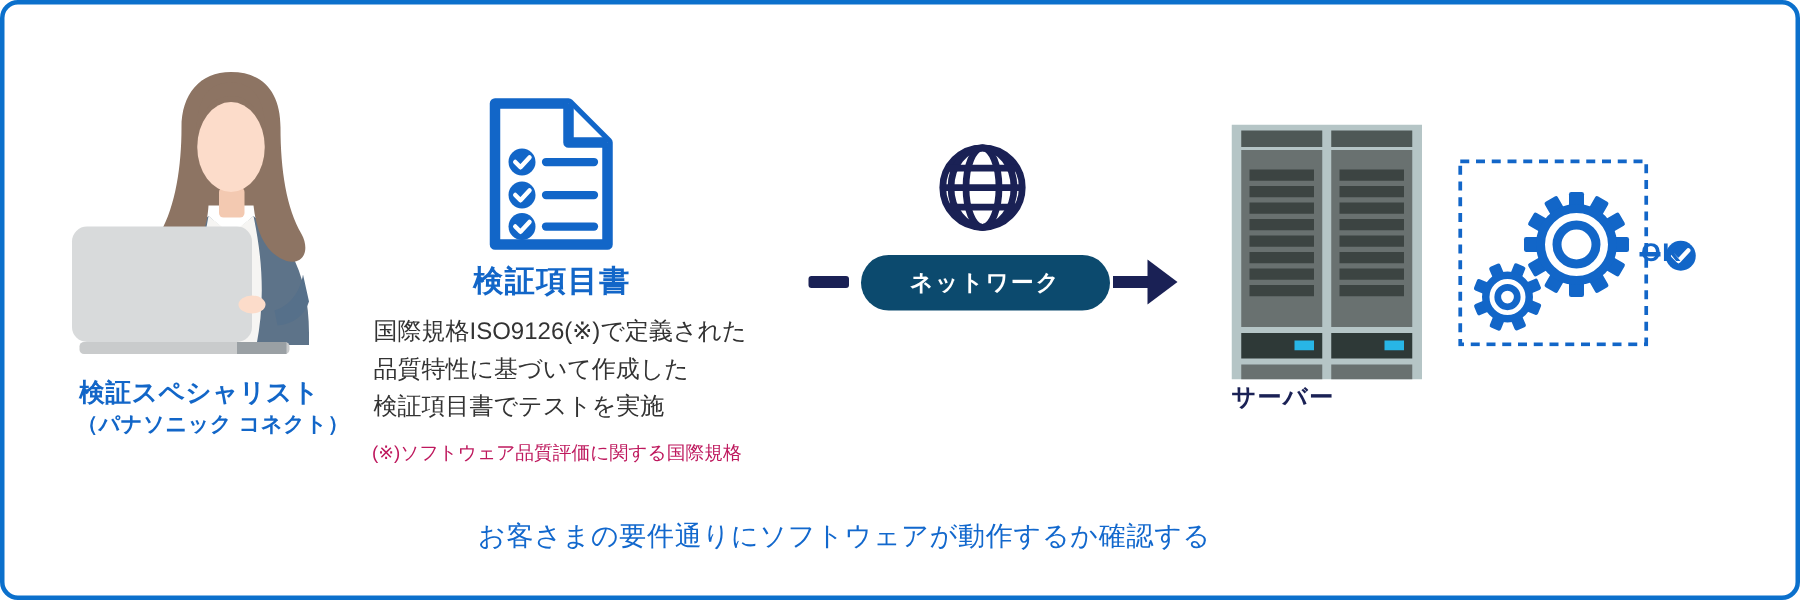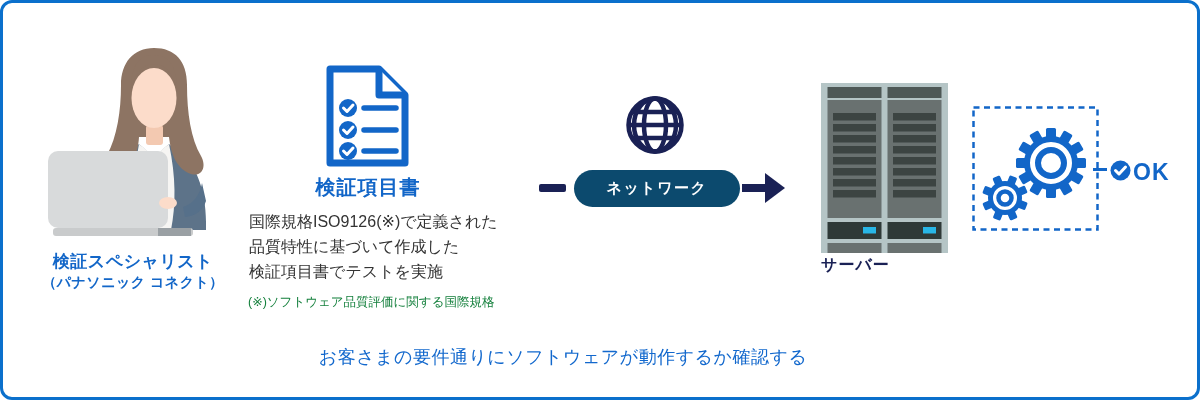--- a/index.html
+++ b/index.html
@@ -5,33 +5,33 @@
   html,body{margin:0;padding:0;background:#fff;}
   body{font-family:"Liberation Sans","DejaVu Sans",sans-serif;}
   .canvas{
     position:relative;width:1200px;height:400px;box-sizing:border-box;
     background:#ffffff;border:3px solid #0b70cc;border-radius:12px;overflow:hidden;
   }
   .abs{position:absolute;}
   .blue-label{color:#1266c8;font-weight:bold;}
   .navy-label{color:#1a2155;font-weight:bold;}
   .person-label1{left:40px;top:247px;width:180px;text-align:center;font-size:17px;letter-spacing:.5px;}
-  .person-label2{left:30px;top:271px;width:200px;text-align:center;font-size:14px;letter-spacing:.5px;}
+  .person-label2{left:30px;top:271px;width:200px;text-align:right;font-size:14px;letter-spacing:.5px;}
   .doc-title{left:303px;top:171px;width:124px;text-align:center;font-size:20px;letter-spacing:1px;}
   .doc-desc{left:246px;top:206px;width:280px;font-size:16px;line-height:25px;color:#333333;}
-  .doc-foot{left:245px;top:291px;width:280px;font-size:12.5px;color:#15803d;}
+  .doc-foot{left:245px;top:291px;width:280px;font-size:12.5px;color:#be185d;}
   .net-pill{
     left:571px;top:167px;width:166px;height:37px;border-radius:18.5px;background:#0c4a6e;
     color:#ffffff;font-weight:bold;font-size:15px;letter-spacing:1.5px;
     display:flex;align-items:center;justify-content:center;
   }
   .dash-left{left:536px;top:181px;width:27px;height:8px;background:#1a2155;border-radius:2px;}
   .server-label{left:818px;top:252px;width:127px;font-size:16px;letter-spacing:1px;}
   .ok-connector{left:1090px;top:165px;width:14px;height:3px;background:#1266c8;}
-  .ok-label{left:1130px;top:156px;font-size:23px;letter-spacing:1px;}
+  .ok-label{left:1091px;top:156px;font-size:17px;letter-spacing:1px;}
   .bottom-message{
     left:0;top:342px;width:1120px;text-align:center;
     font-size:18px;font-weight:normal;color:#1268cd;letter-spacing:.5px;
   }
 </style>
 </head>
 <body>
 
 <div class="canvas">
 

